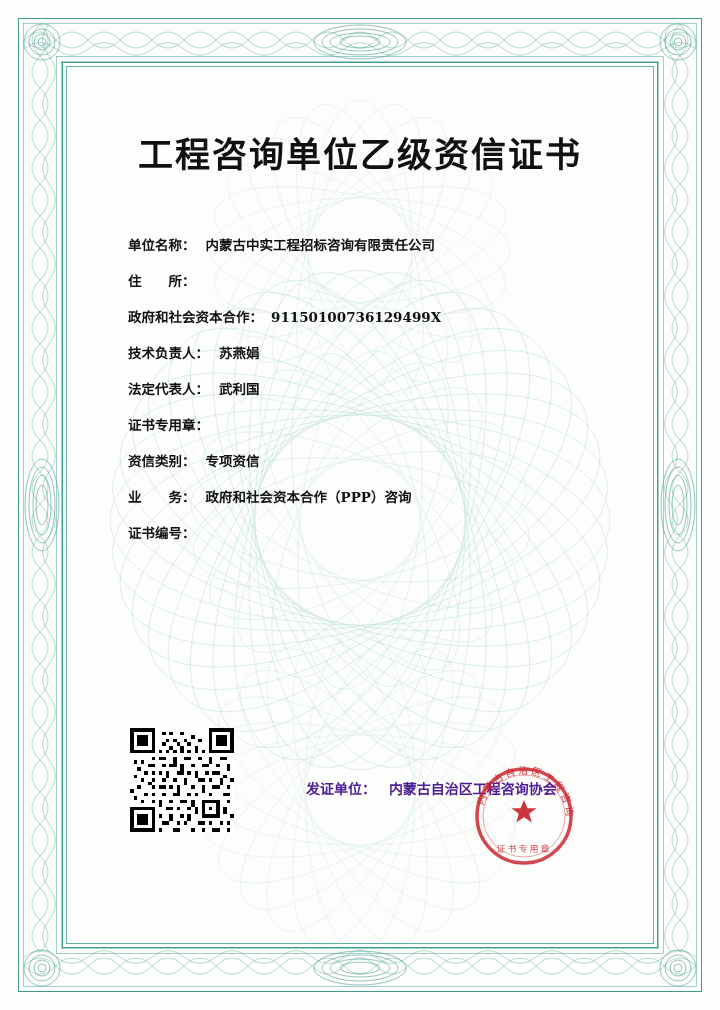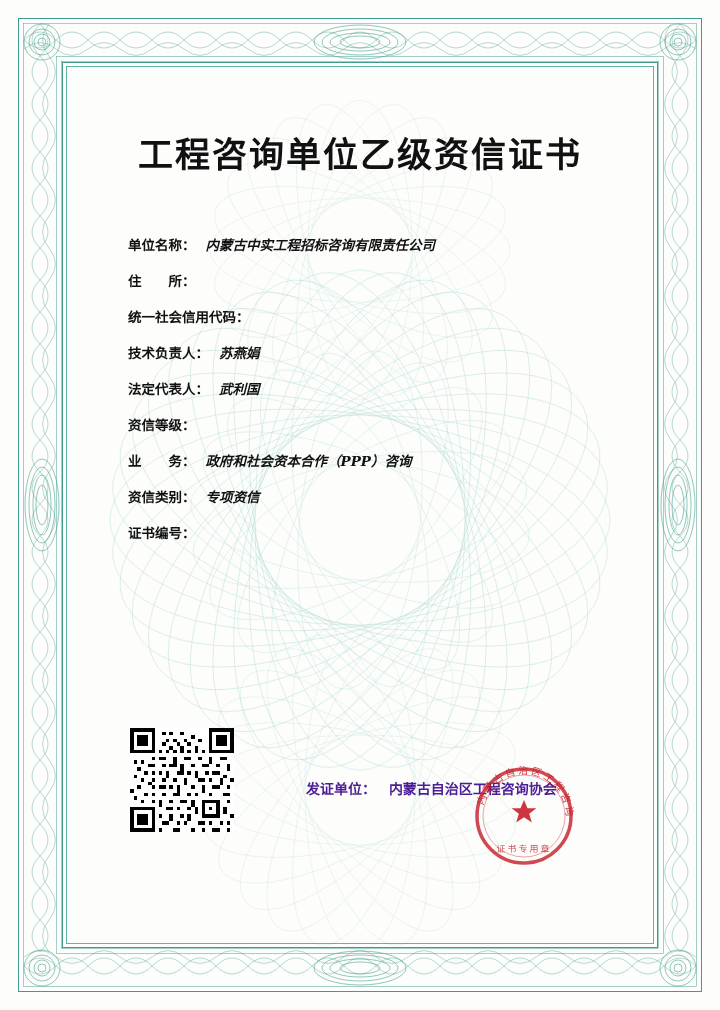--- a/index.html
+++ b/index.html
@@ -103,21 +103,20 @@
   .field-label {
     flex: 0 0 auto;
     white-space: pre;
     color: #111;
   }
   .field-value {
     flex: 1 1 auto;
     padding-left: 10px;
     color: #111;
     font-weight: 700;
-    font-style: italic;
   }
   .field-row.wide .field-value {
     padding-left: 8px;
   }
 
   
   .qr {
     position: absolute;
     left: 64px;
     top: 662px;
@@ -334,45 +333,46 @@
       <div class="field-row">
         <span class="field-label">单位名称：</span>
         <span class="field-value">内蒙古中实工程招标咨询有限责任公司</span>
       </div>
 
       <div class="field-row">
         <span class="field-label">住　　所：</span>
       </div>
 
       <div class="field-row wide">
-        <span class="field-label">统一社会信用代码：</span>
+        <span class="field-label">政府和社会资本合作：</span>
+        <span class="field-value">91150100736129499X</span>
       </div>
 
       <div class="field-row">
         <span class="field-label">技术负责人：</span>
         <span class="field-value">苏燕娟</span>
       </div>
 
       <div class="field-row">
         <span class="field-label">法定代表人：</span>
         <span class="field-value">武利国</span>
       </div>
 
       <div class="field-row">
-        <span class="field-label">资信等级：</span>
+        <span class="field-label">证书专用章：</span>
+      </div>
+
+      <div class="field-row">
+        <span class="field-label">资信类别：</span>
+        <span class="field-value">专项资信</span>
       </div>
 
       <div class="field-row">
         <span class="field-label">业　　务：</span>
         <span class="field-value">政府和社会资本合作（PPP）咨询</span>
-      </div>
-
-      <div class="field-row">
-        <span class="field-label">资信类别：</span>
-        <span class="field-value">专项资信</span>
       </div>
 
       <div class="field-row">
         <span class="field-label">证书编号：</span>
       </div>
 
 
     </div>
 
     <div class="qr">

